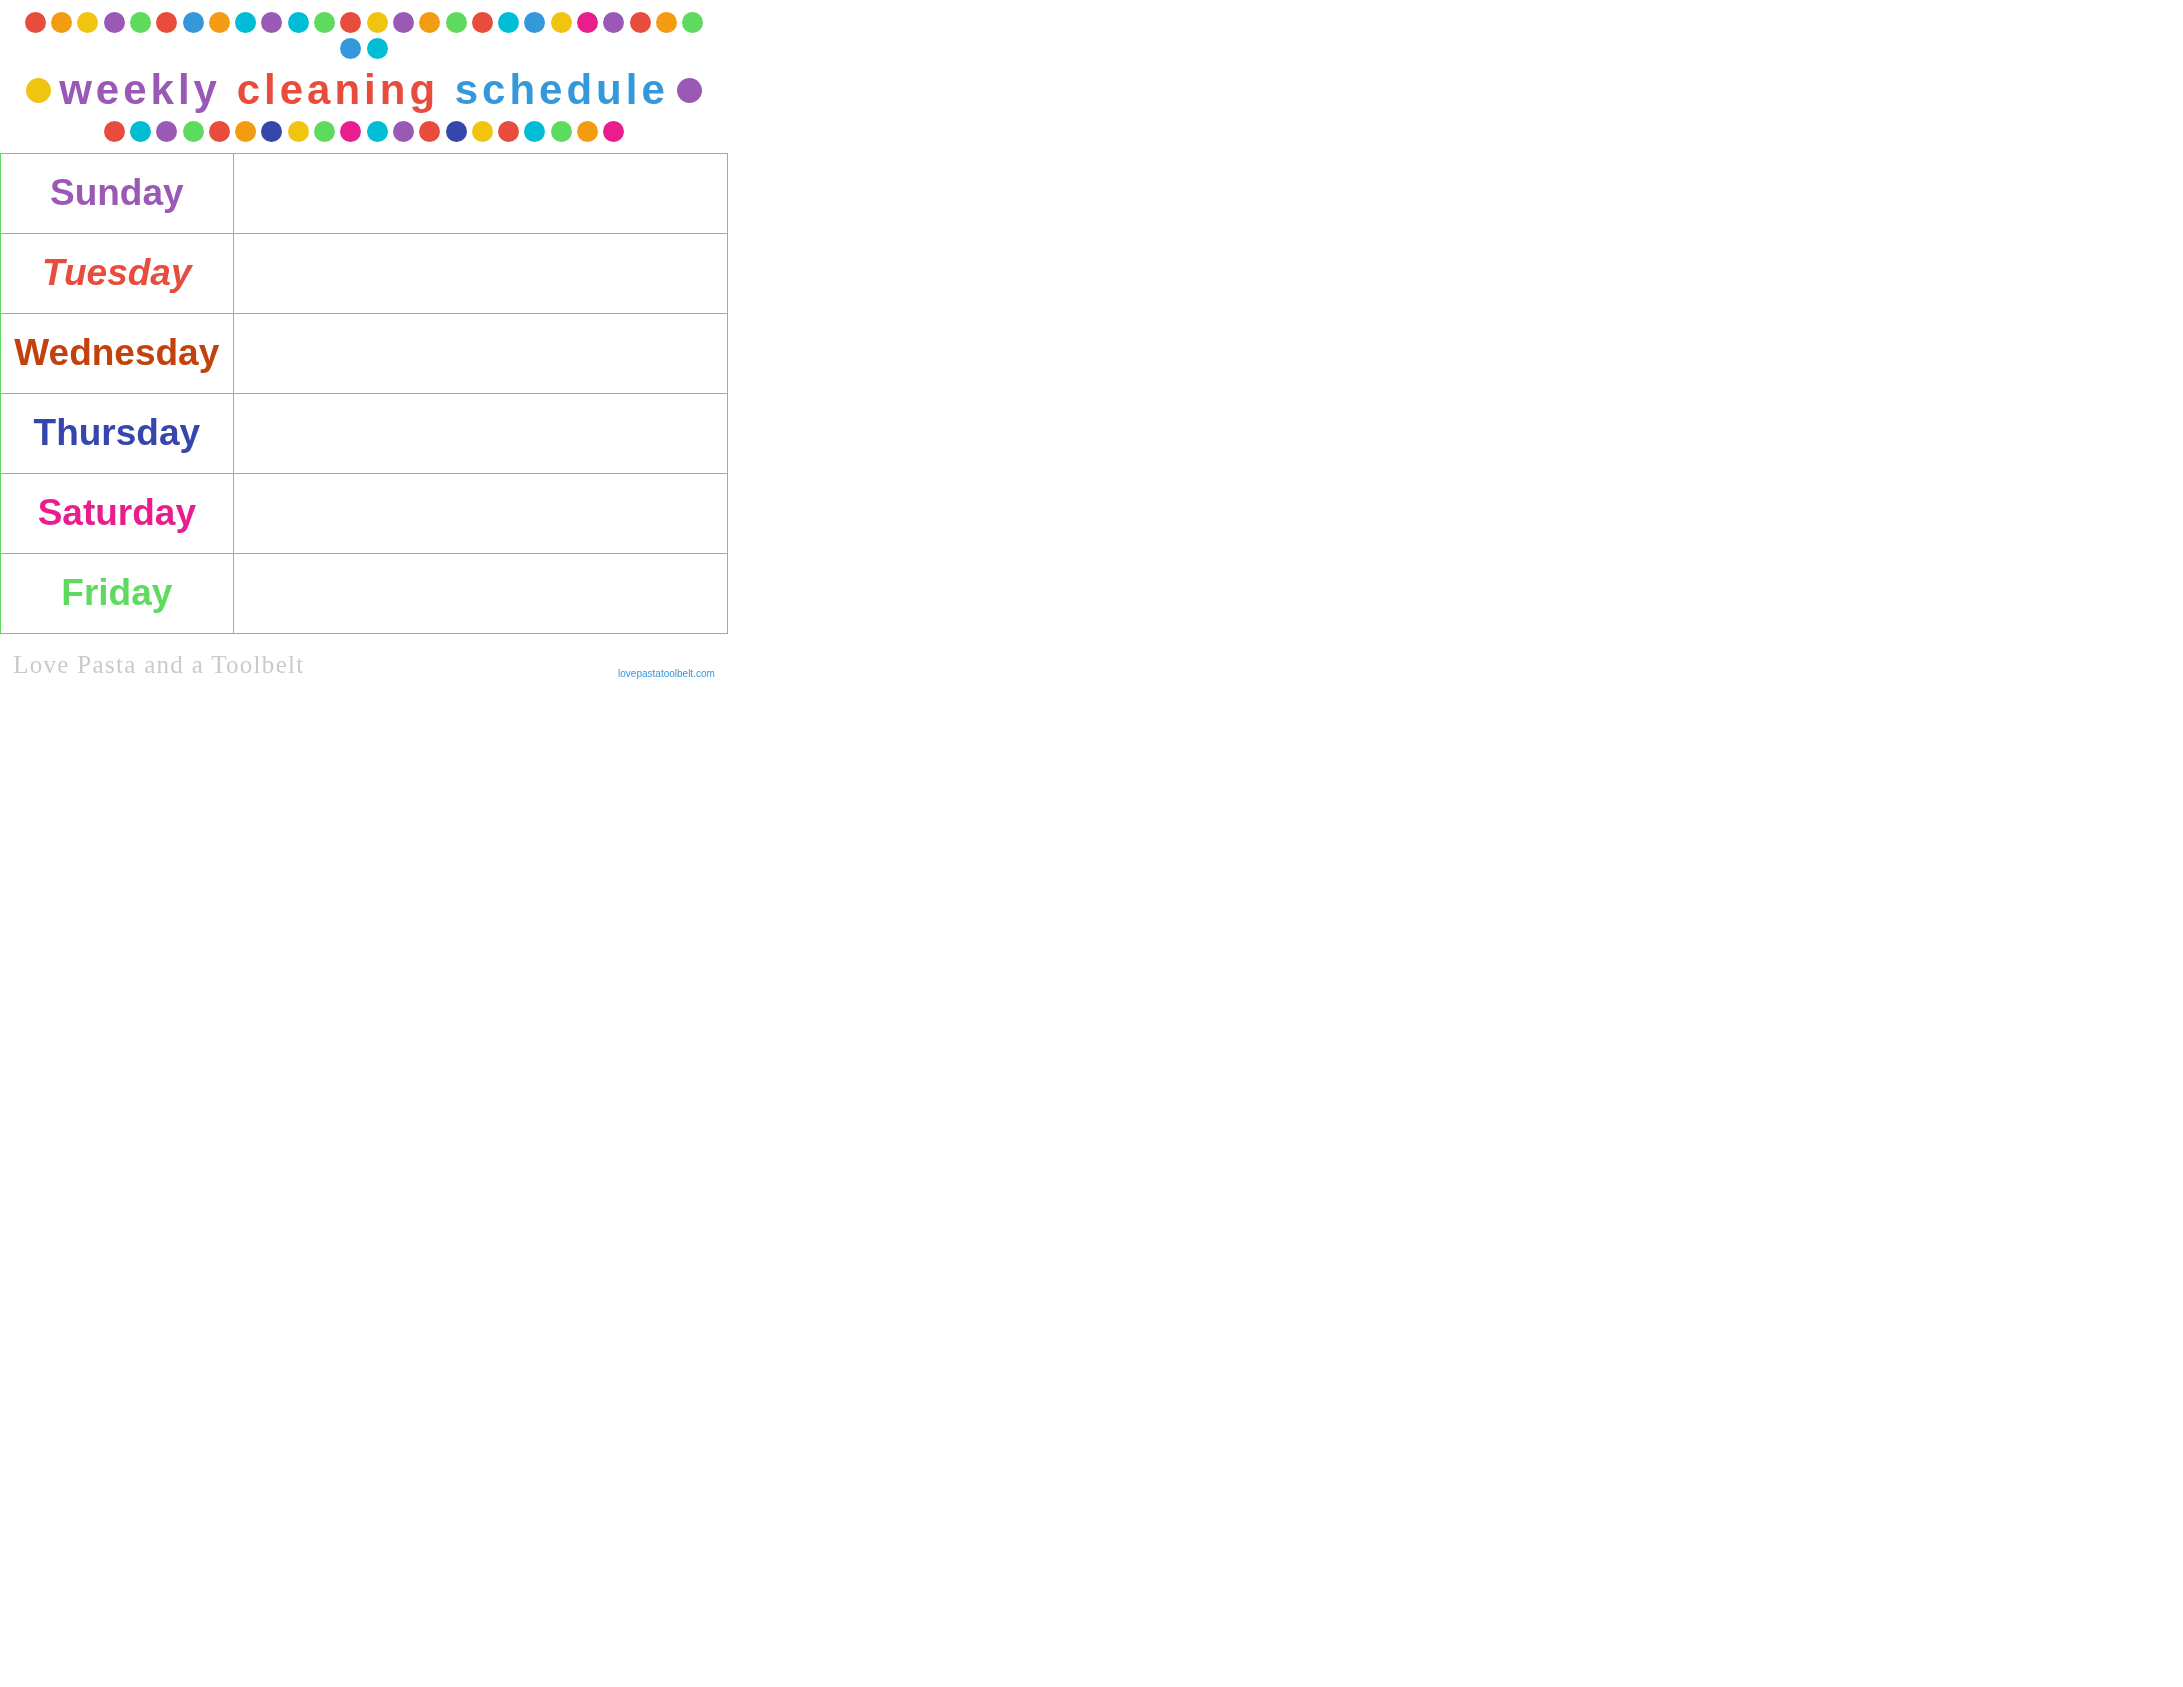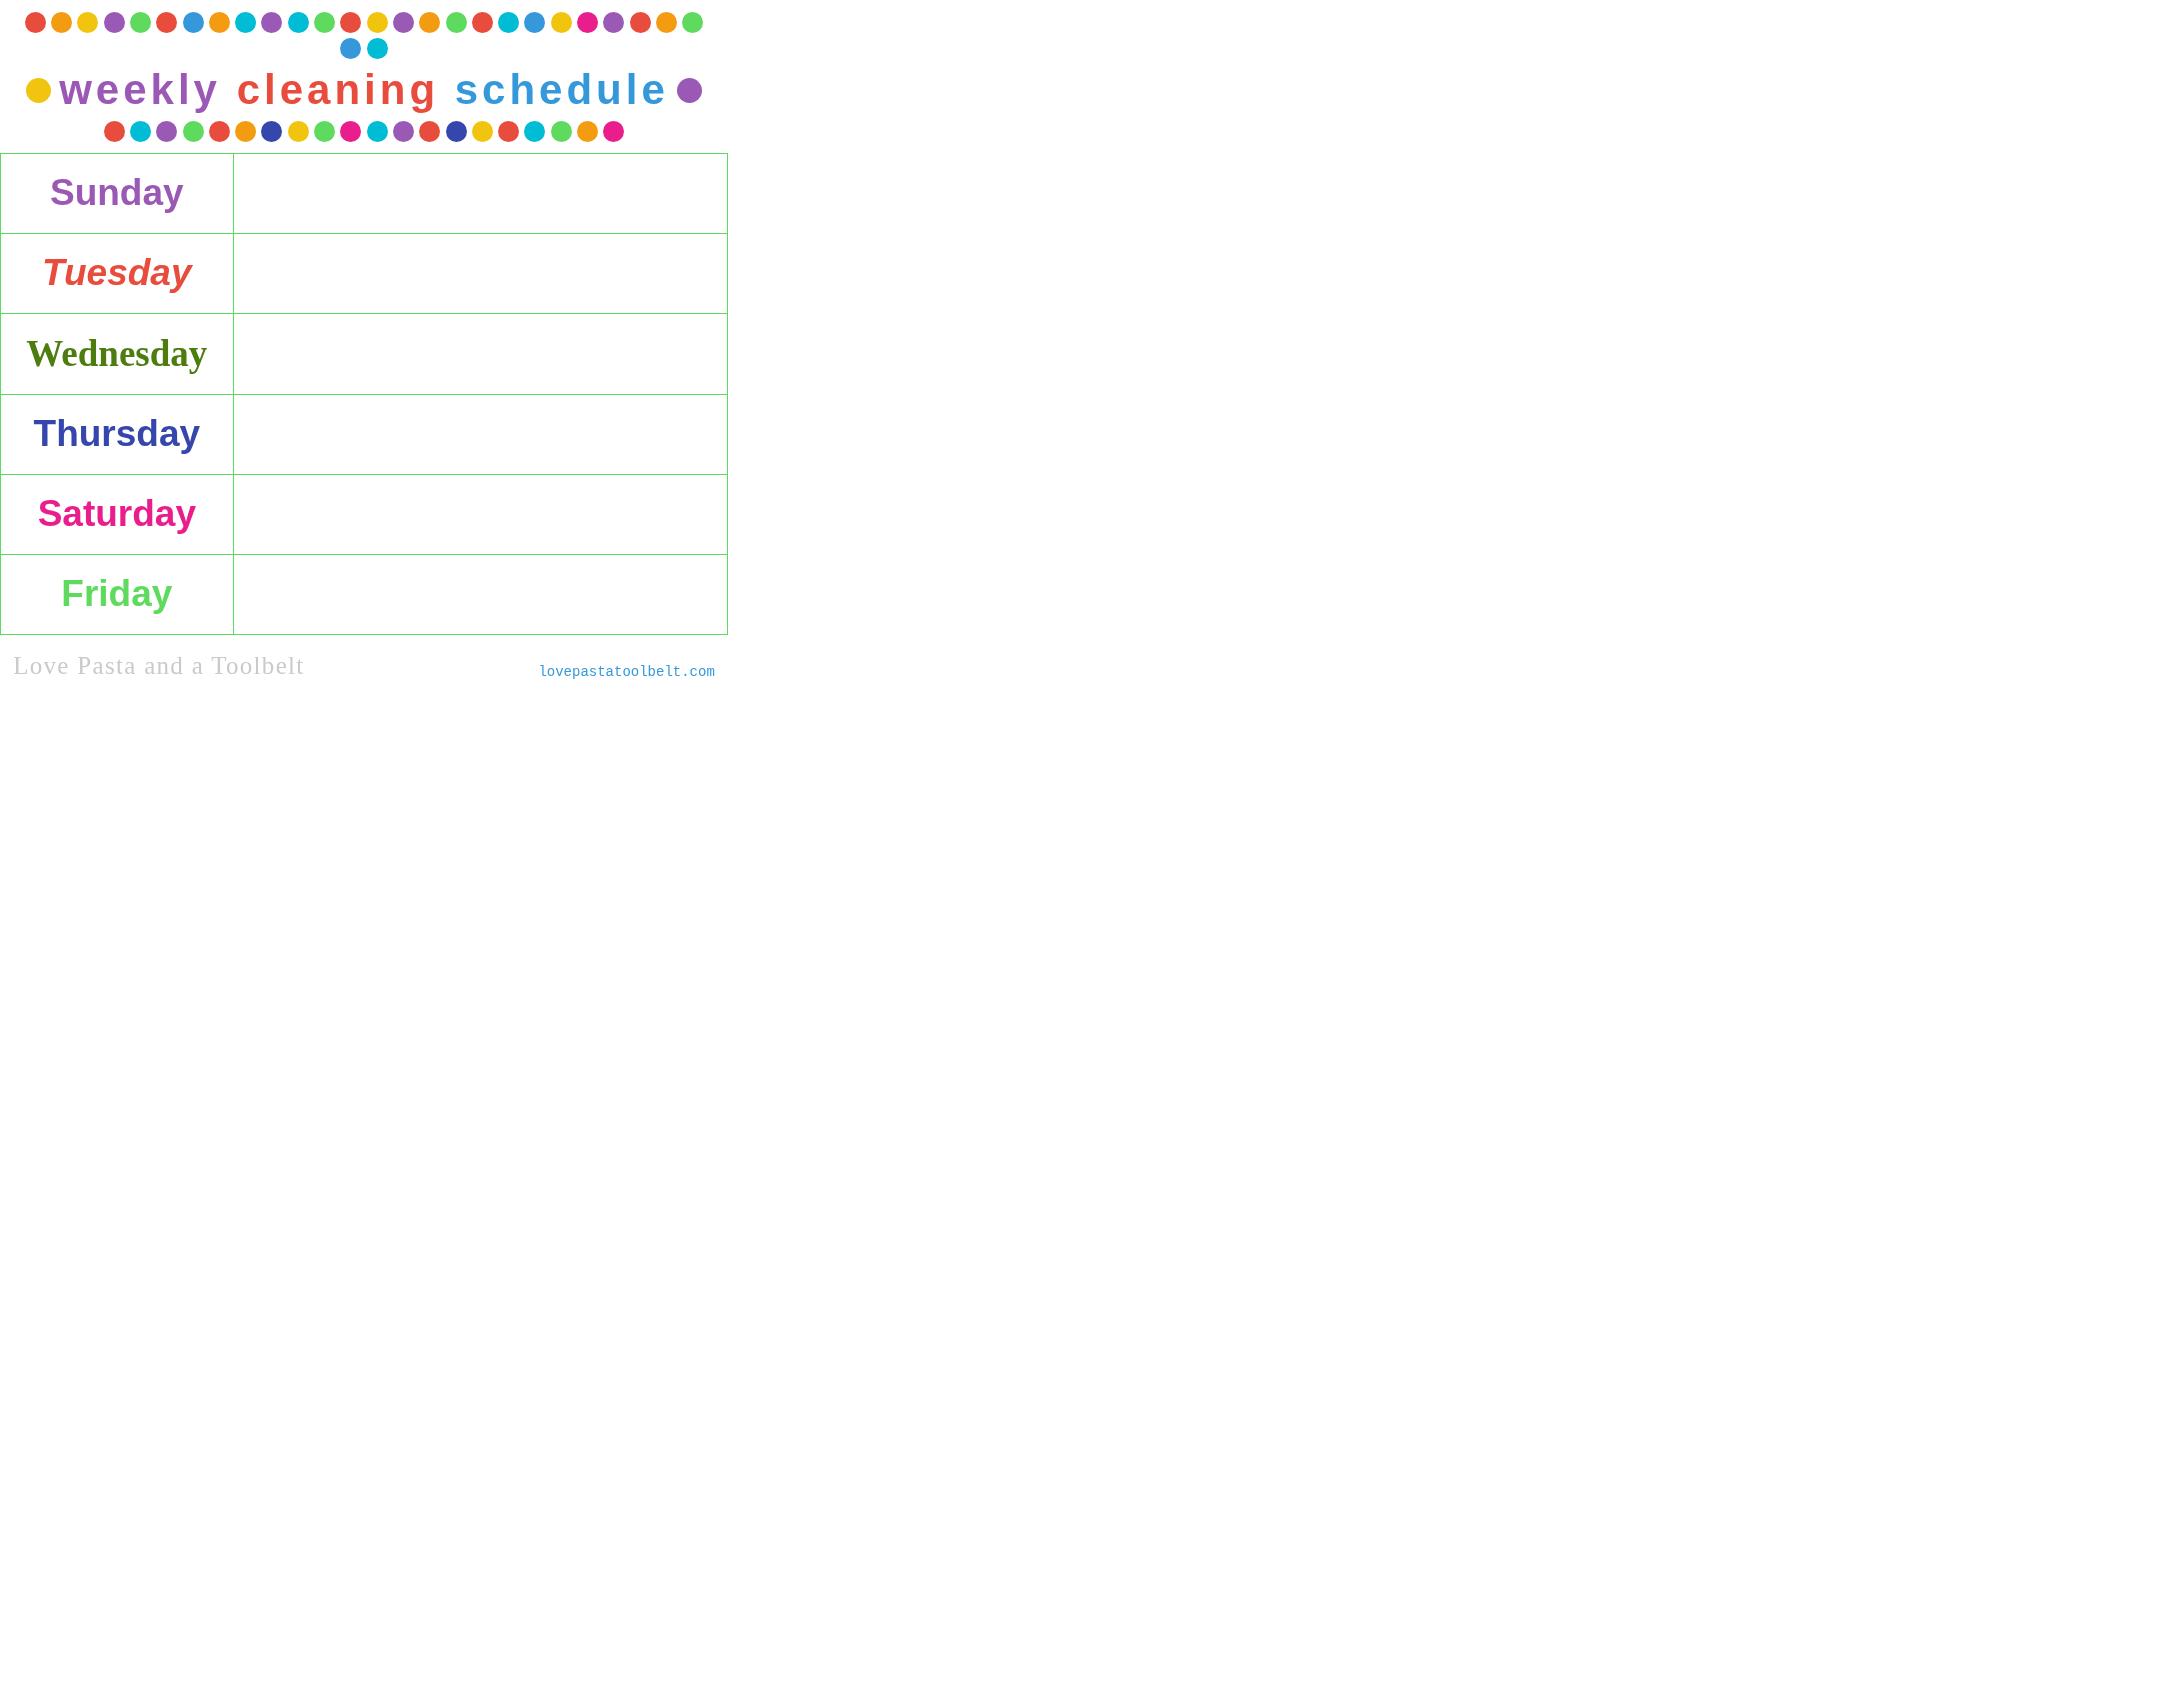--- a/index.html
+++ b/index.html
@@ -109,21 +109,21 @@
 
     .day-label {
       font-size: 37px;
       font-weight: bold;
       font-family: 'Arial Rounded MT Bold', 'Comic Sans MS', 'Arial', sans-serif;
     }
 
     .sunday-label { color: #9b59b6; }
     .monday-label { color: #f39c12; }
     .tuesday-label { color: #e74c3c; font-style: italic; }
-    .wednesday-label { color: #4d7c0f; font-family: Liberation Serif, serif; }
+    .wednesday-label { color: #c2410c; }
     .thursday-label { color: #3547ac; }
     .friday-label { color: #5eda5e; }
     .saturday-label { color: #e91e8c; }
 
     
     .footer {
       display: flex;
       justify-content: space-between;
       align-items: flex-end;
       padding: 5.3px 13.2px 5.3px 13.2px;
@@ -133,23 +133,23 @@
     }
 
     .watermark {
       font-size: 25px;
       font-family: 'Brush Script MT', 'Comic Sans MS', cursive;
       color: rgba(150, 150, 150, 0.5);
       letter-spacing: 1.3px;
     }
 
     .website-url {
-      font-size: 14px;
+      font-size: 10px;
       color: #3498db;
-      font-family: Liberation Mono, monospace;
+      font-family: Liberation Sans, sans-serif;
     }
   </style>
 </head>
 <body>
 
 <div class="page-wrapper">
 
   <div class="header">
 
     <div class="dots-row" id="dots-top-row">

